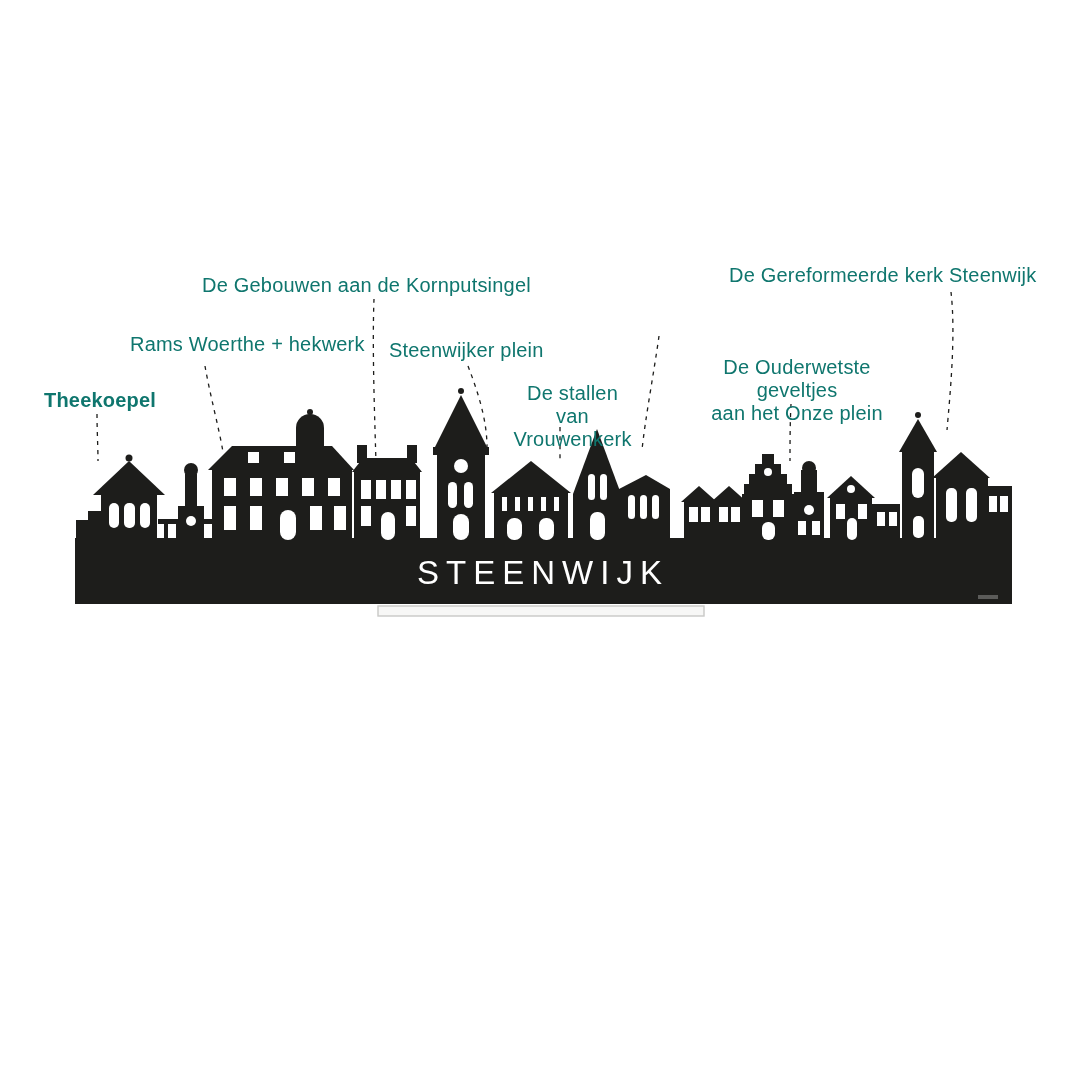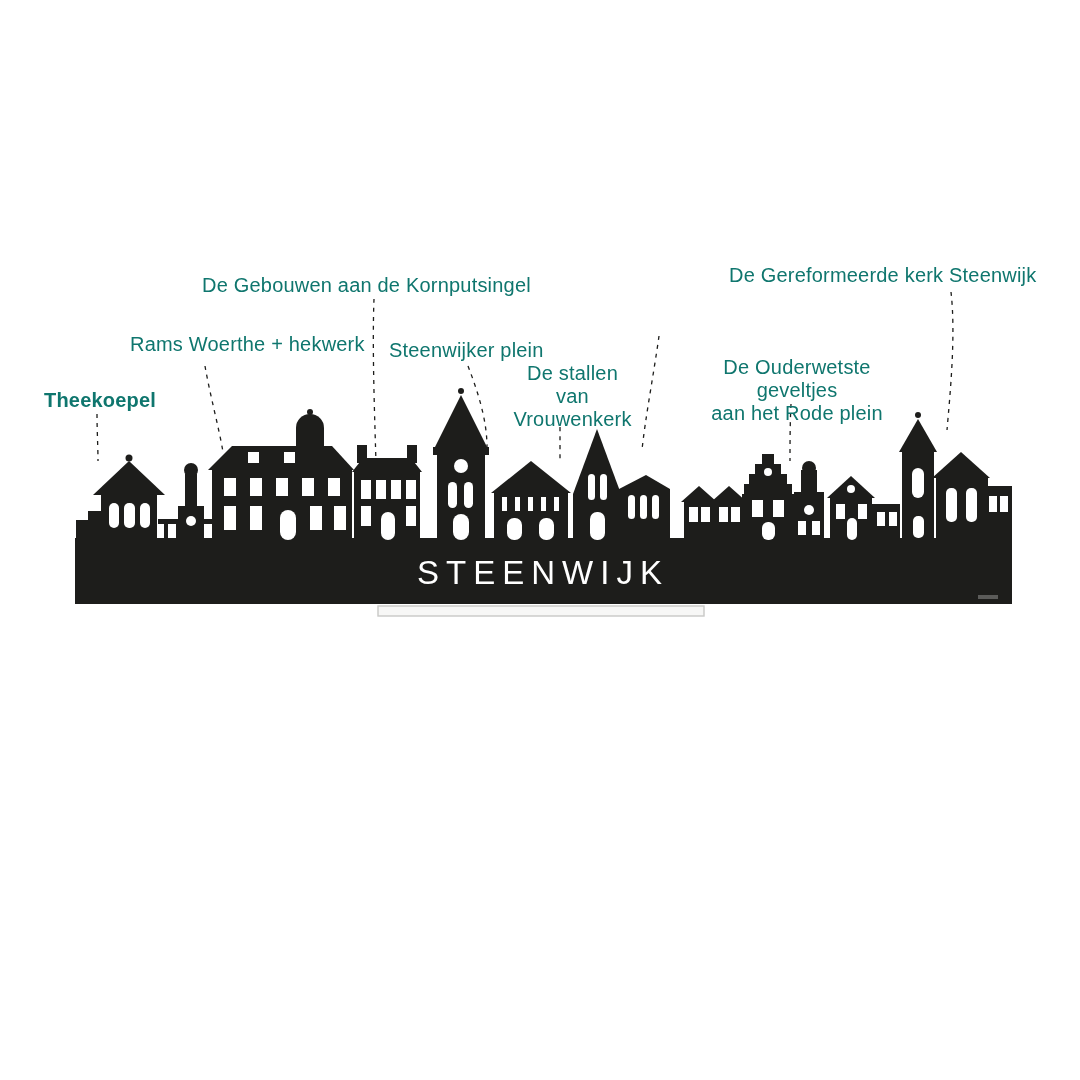--- a/index.html
+++ b/index.html
@@ -227,26 +227,26 @@
   </svg>
 
   <div class="callout" style="left:44px; top:389px;font-weight:bold;">Theekoepel</div>
 
   <div class="callout" style="left:114px; top:333px;margin-left:16px;">Rams Woerthe + hekwerk</div>
 
   <div class="callout" style="left:202px; top:274px;">De Gebouwen aan de Kornputsingel</div>
 
   <div class="callout" style="left:389px; top:339px;">Steenwijker plein</div>
 
-  <div class="callout center" style="left:505px; top:362px; width:135px;">
+  <div class="callout center" style="left:505px; top:382px; width:135px;">
     <div>De stallen</div>
     <div>van Vrouwenkerk</div>
   </div>
 
 
   <div class="callout center" style="left:683px; top:356px; width:228px;">
     <div>De Ouderwetste geveltjes</div>
-    <div>aan het Rode plein</div>
+    <div>aan het Onze plein</div>
   </div>
 
   <div class="callout" style="left:729px; top:264px;text-align:right;">De Gereformeerde kerk Steenwijk</div>
 
 </div>
 
 </body></html>

